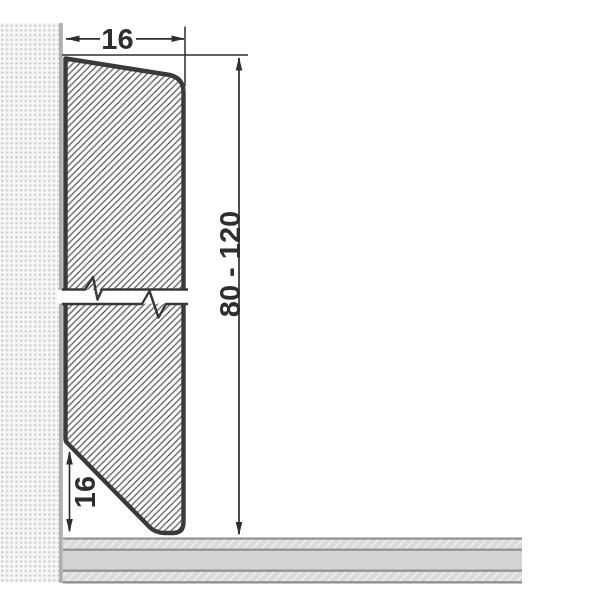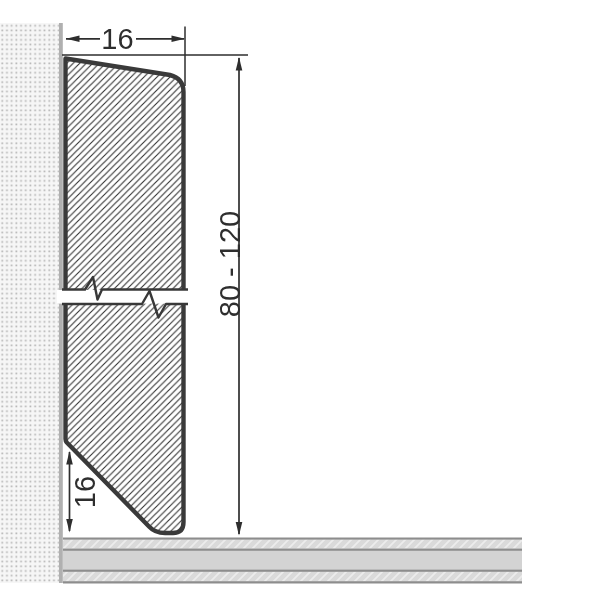--- a/index.html
+++ b/index.html
@@ -7,20 +7,21 @@
     padding: 0;
     background: #ffffff;
     font-family: "Liberation Sans", sans-serif;
   }
   .canvas {
     position: relative;
     width: 604px;
     height: 604px;
     background: #ffffff;
     overflow: hidden;
+    font-weight: bold;
   }
   svg text {
     font-family: "Liberation Sans", sans-serif;
     font-size: 29px;
     fill: #2e2e2e;
   }
 </style>
 </head>
 <body>
 

